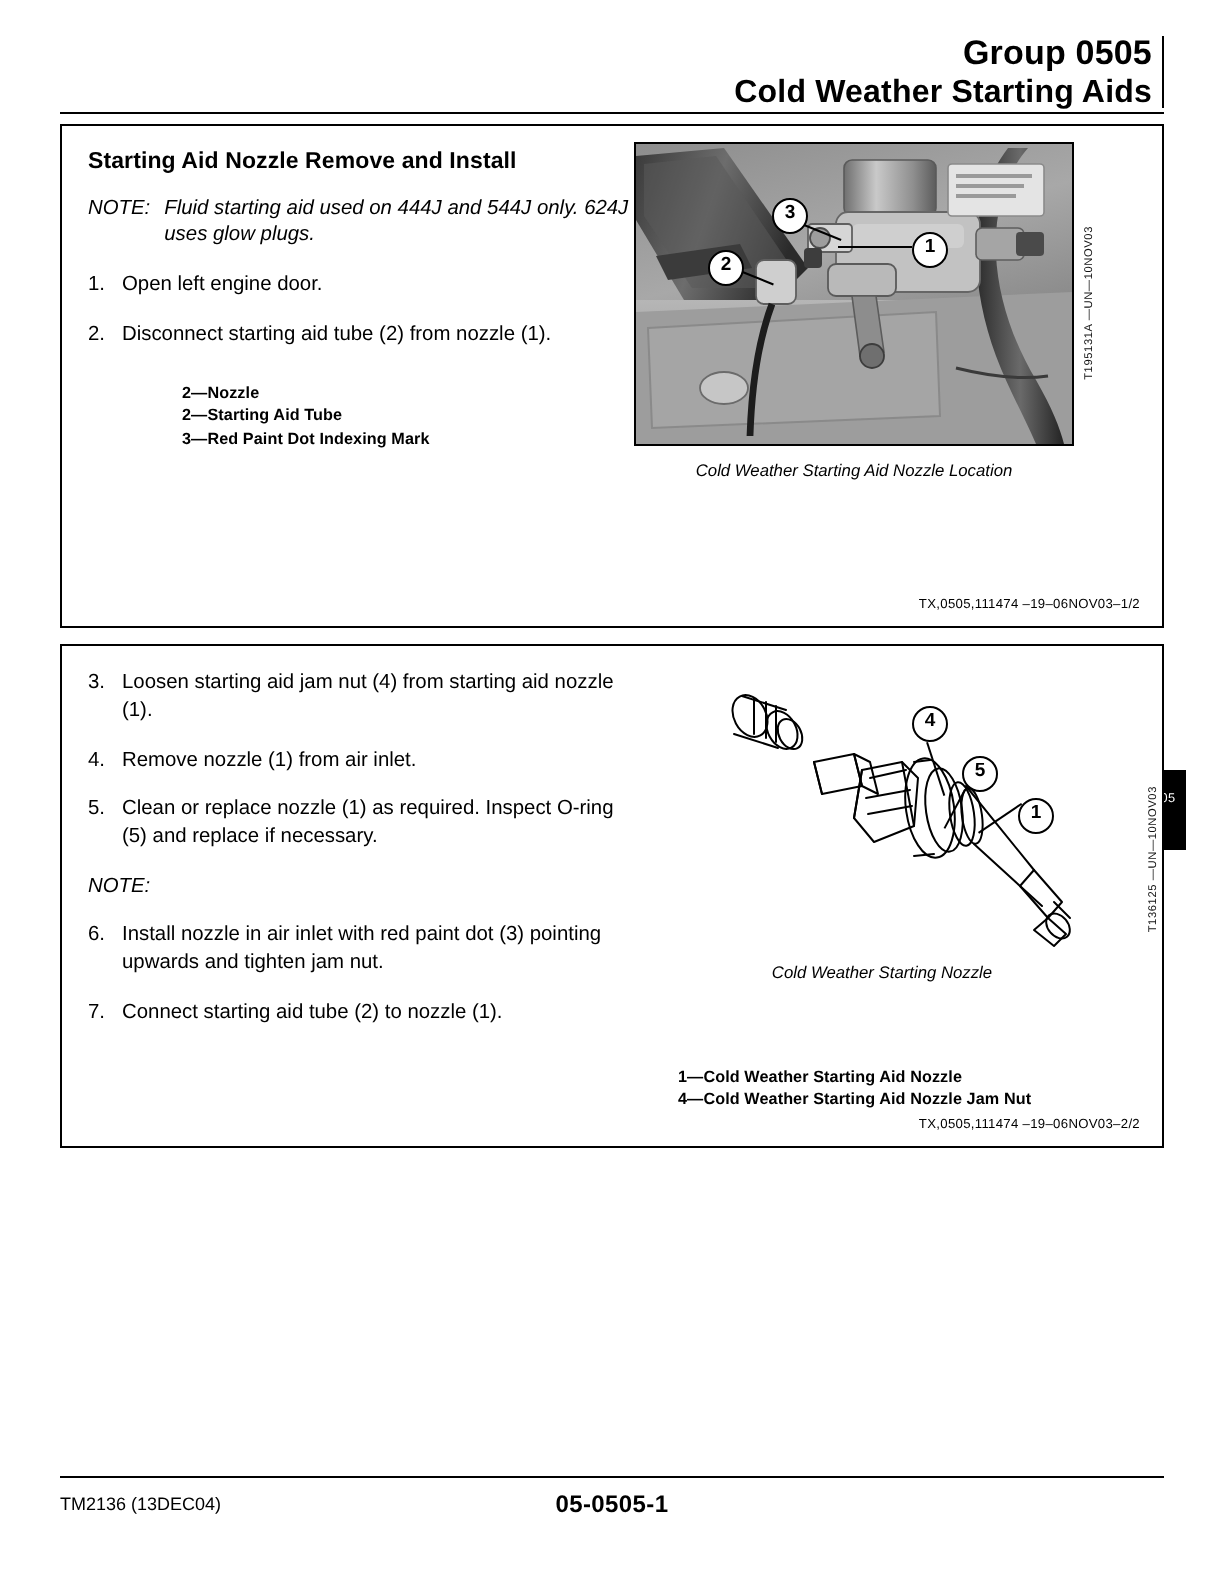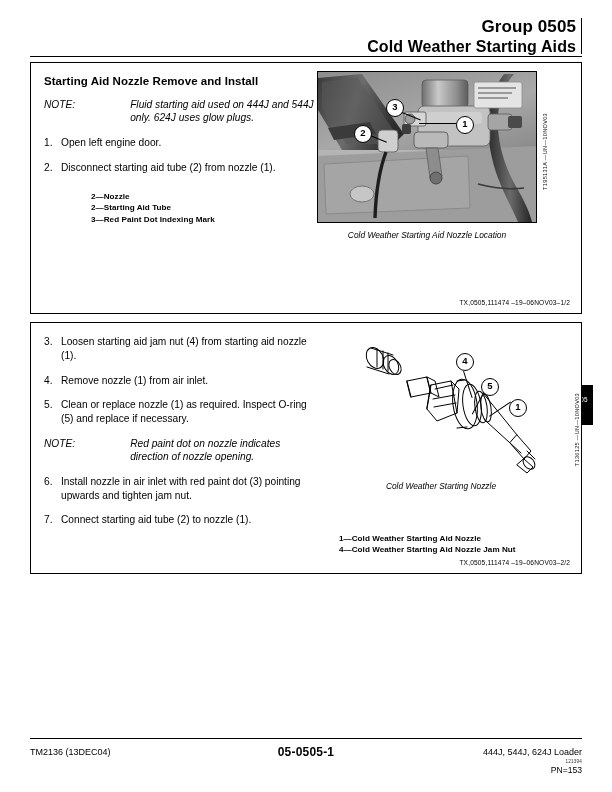--- a/index.html
+++ b/index.html
@@ -91,21 +91,20 @@
     font-weight: bold;
     margin: 0 0 11px 0;
     letter-spacing: 0.05px;
   }
   .note-block {
     font-style: italic;
     font-size: 10.2px;
     line-height: 1.32;
     margin: 0 0 11px 0;
     display: flex;
-    gap: 48px;
   }
   .note-label {
     flex: 0 0 auto;
     padding-right: 7px;
     white-space: nowrap;
   }
   .note-body {
     flex: 1 1 auto;
   }
   .step {
@@ -444,21 +443,20 @@
       <span class="step-num">4.</span>
       <span class="step-body">Remove nozzle (1) from air inlet.</span>
     </div>
     <div class="step">
       <span class="step-num">5.</span>
       <span class="step-body">Clean or replace nozzle (1) as required. Inspect O-ring (5) and replace if necessary.</span>
     </div>
 
     <div class="note-block">
       <span class="note-label">NOTE:</span>
-      <span class="note-body">Red paint dot on nozzle indicates direction of nozzle opening.</span>
     </div>
 
     <div class="step">
       <span class="step-num">6.</span>
       <span class="step-body">Install nozzle in air inlet with red paint dot (3) pointing upwards and tighten jam nut.</span>
     </div>
     <div class="step">
       <span class="step-num">7.</span>
       <span class="step-body">Connect starting aid tube (2) to nozzle (1).</span>
     </div>
@@ -521,18 +519,13 @@
     </div>
   </div>
 
   <div class="box-ref">TX,0505,111474   –19–06NOV03–2/2</div>
 </div>
 
 <div id="footer-rule"></div>
 <div id="page-footer">
   <div id="footer-left">TM2136 (13DEC04)</div>
   <div id="footer-center">05-0505-1</div>
-  <div id="footer-right">
-    <div>444J, 544J, 624J Loader</div>
-    <div id="footer-code">121394</div>
-    <div id="footer-pn">PN=153</div>
-  </div>
 </div>
 
 </body></html>

